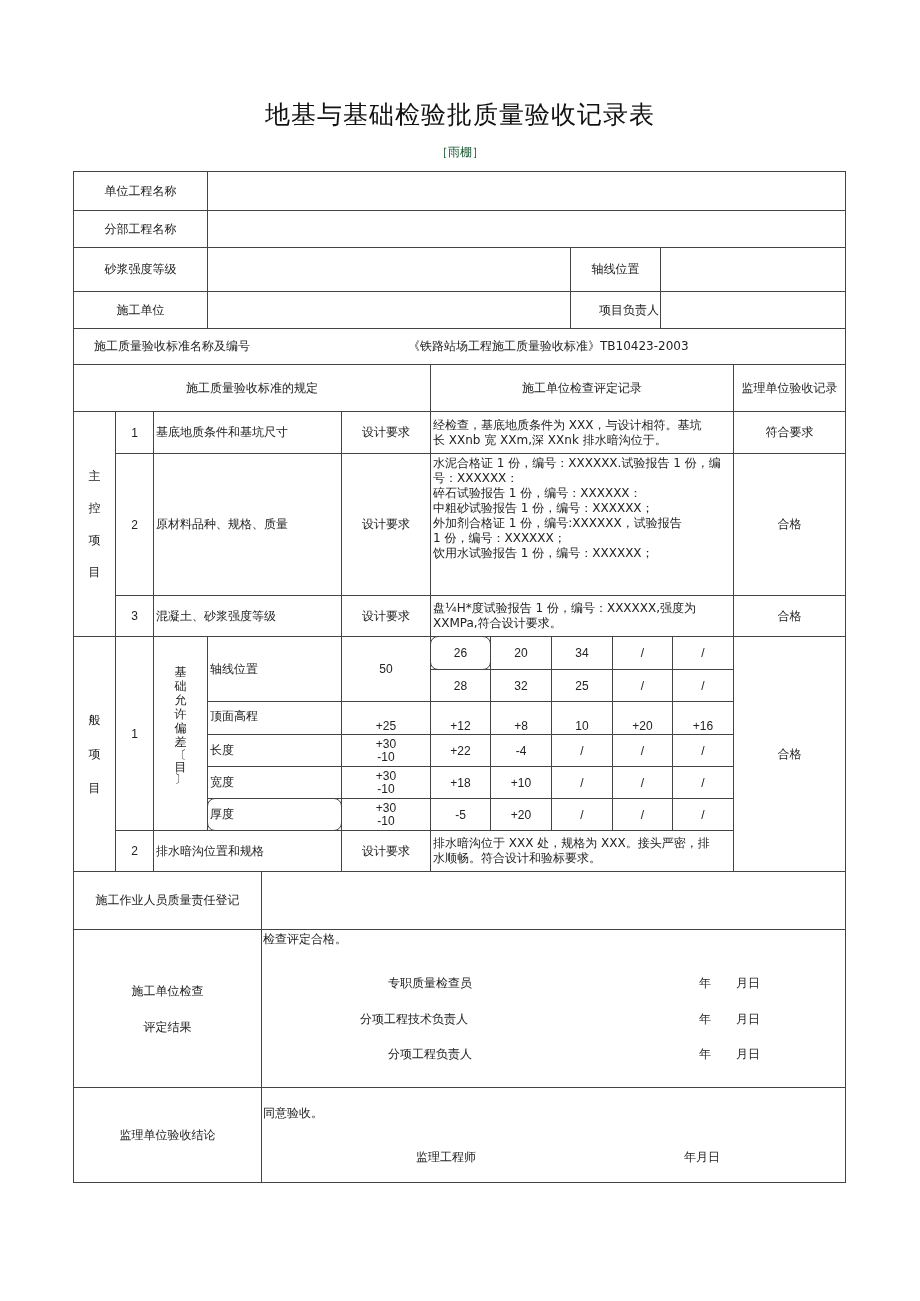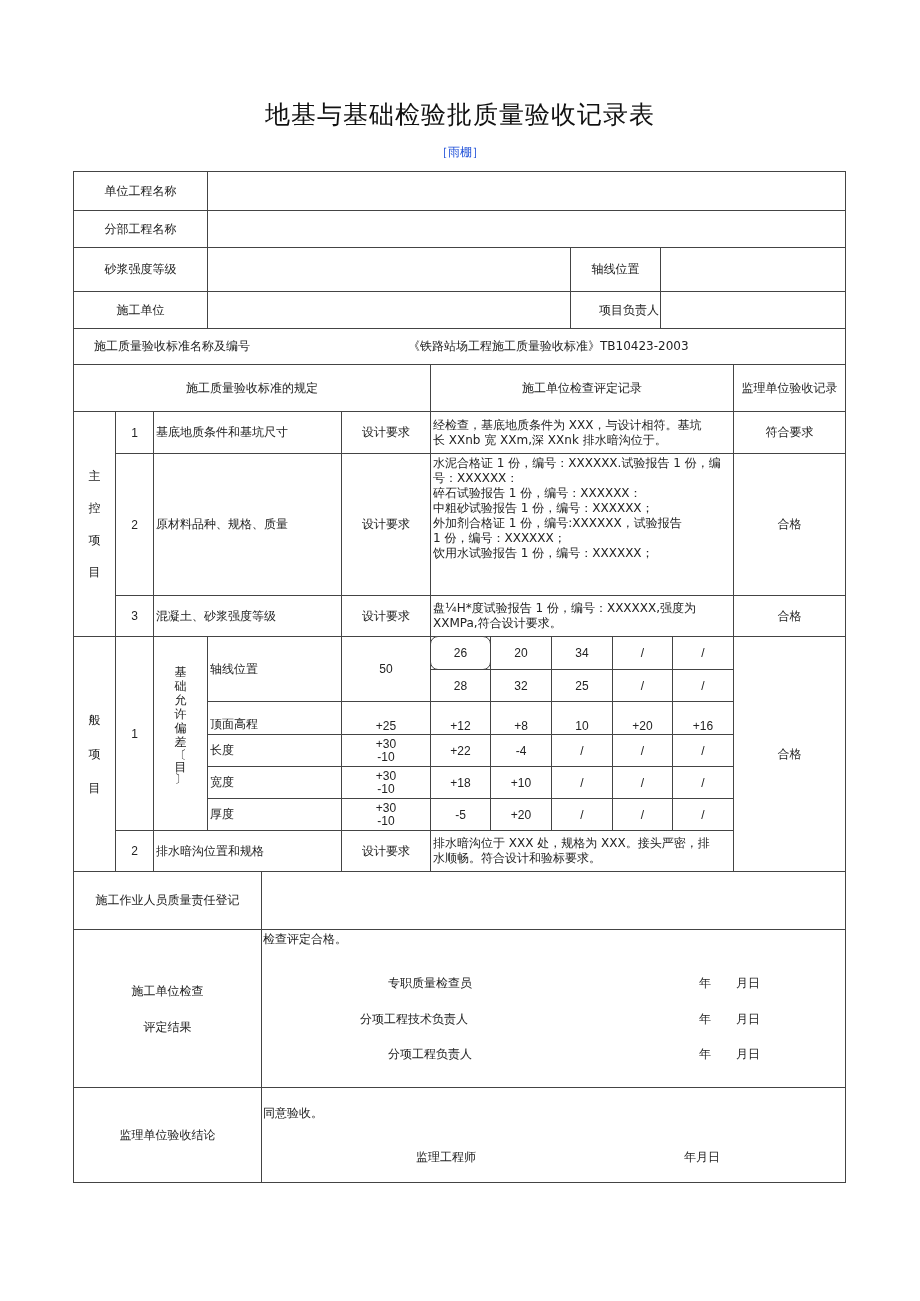--- a/index.html
+++ b/index.html
@@ -1,18 +1,18 @@
 <!DOCTYPE html>
 <html><head>
 <meta charset="utf-8">
 <style>
   html, body { margin:0; padding:0; background:#ffffff; }
   body { width:920px; height:1301px; position:relative; font-family:"DejaVu Sans","Liberation Sans",sans-serif; color:#222; }
   .title { position:absolute; left:0; width:920px; top:98px; text-align:center; font-family:"DejaVu Serif","Liberation Serif",serif; font-size:25px; letter-spacing:1px; color:#111; }
-  .subtitle { position:absolute; left:0; width:920px; top:144px; text-align:center; font-size:12px; color:#1d4ed8; }
+  .subtitle { position:absolute; left:0; width:920px; top:144px; text-align:center; font-size:12px; color:#14532d; }
   .grid { position:absolute; left:73px; top:171px; width:773px; }
   .cell { position:absolute; box-sizing:border-box; border:1px solid #444; font-size:12px; display:flex; align-items:center; overflow:hidden; background:#fff; }
   .c { justify-content:center; text-align:center; }
   .l { justify-content:flex-start; padding-left:2px; }
   .num { font-family:"Liberation Sans",sans-serif; font-size:12px; }
   .vert { flex-direction:column; justify-content:center; }
   .vert span { display:block; text-align:center; line-height:20px; }
   .abs { position:absolute; font-size:12px; white-space:nowrap; }
   .record { align-items:flex-start; padding:2px 2px; line-height:15px; font-size:12px; display:block; }
 </style>
@@ -116,21 +116,21 @@
   <div class="cell c num" style="left:478px;top:465px;width:62px;height:34px;">34</div>
   <div class="cell c num" style="left:539px;top:465px;width:61px;height:34px;">/</div>
   <div class="cell c num" style="left:599px;top:465px;width:62px;height:34px;">/</div>
 
   <div class="cell c num" style="left:357px;top:498px;width:61px;height:33px;">28</div>
   <div class="cell c num" style="left:417px;top:498px;width:62px;height:33px;">32</div>
   <div class="cell c num" style="left:478px;top:498px;width:62px;height:33px;">25</div>
   <div class="cell c num" style="left:539px;top:498px;width:61px;height:33px;">/</div>
   <div class="cell c num" style="left:599px;top:498px;width:62px;height:33px;">/</div>
 
-  <div class="cell l" style="left:134px;top:530px;width:135px;height:34px;align-items:flex-end;padding-bottom:1px;">顶面高程</div>
+  <div class="cell l" style="left:134px;top:530px;width:135px;height:34px;align-items:flex-end;padding-bottom:9px;">顶面高程</div>
   <div class="cell c num" style="left:268px;top:530px;width:90px;height:34px;align-items:flex-end;padding-bottom:1px;">+25</div>
   <div class="cell c num" style="left:357px;top:530px;width:61px;height:34px;align-items:flex-end;padding-bottom:1px;">+12</div>
   <div class="cell c num" style="left:417px;top:530px;width:62px;height:34px;align-items:flex-end;padding-bottom:1px;">+8</div>
   <div class="cell c num" style="left:478px;top:530px;width:62px;height:34px;align-items:flex-end;padding-bottom:1px;">10</div>
   <div class="cell c num" style="left:539px;top:530px;width:61px;height:34px;align-items:flex-end;padding-bottom:1px;">+20</div>
   <div class="cell c num" style="left:599px;top:530px;width:62px;height:34px;align-items:flex-end;padding-bottom:1px;">+16</div>
 
   <div class="cell l" style="left:134px;top:563px;width:135px;height:33px;">长度</div>
   <div class="cell c num vert" style="left:268px;top:563px;width:90px;height:33px;">
     <span style="line-height:13px;">+30</span>
@@ -146,21 +146,21 @@
   <div class="cell c num vert" style="left:268px;top:595px;width:90px;height:33px;">
     <span style="line-height:13px;">+30</span>
     <span style="line-height:13px;">-10</span>
   </div>
   <div class="cell c num" style="left:357px;top:595px;width:61px;height:33px;">+18</div>
   <div class="cell c num" style="left:417px;top:595px;width:62px;height:33px;">+10</div>
   <div class="cell c num" style="left:478px;top:595px;width:62px;height:33px;">/</div>
   <div class="cell c num" style="left:539px;top:595px;width:61px;height:33px;">/</div>
   <div class="cell c num" style="left:599px;top:595px;width:62px;height:33px;">/</div>
 
-  <div class="cell l" style="left:134px;top:627px;width:135px;height:33px;">厚度</div>
+  <div class="cell l" style="left:134px;top:627px;width:135px;height:33px;border-radius:8px;">厚度</div>
   <div class="cell c num vert" style="left:268px;top:627px;width:90px;height:33px;">
     <span style="line-height:13px;">+30</span>
     <span style="line-height:13px;">-10</span>
   </div>
   <div class="cell c num" style="left:357px;top:627px;width:61px;height:33px;">-5</div>
   <div class="cell c num" style="left:417px;top:627px;width:62px;height:33px;">+20</div>
   <div class="cell c num" style="left:478px;top:627px;width:62px;height:33px;">/</div>
   <div class="cell c num" style="left:539px;top:627px;width:61px;height:33px;">/</div>
   <div class="cell c num" style="left:599px;top:627px;width:62px;height:33px;">/</div>
 

